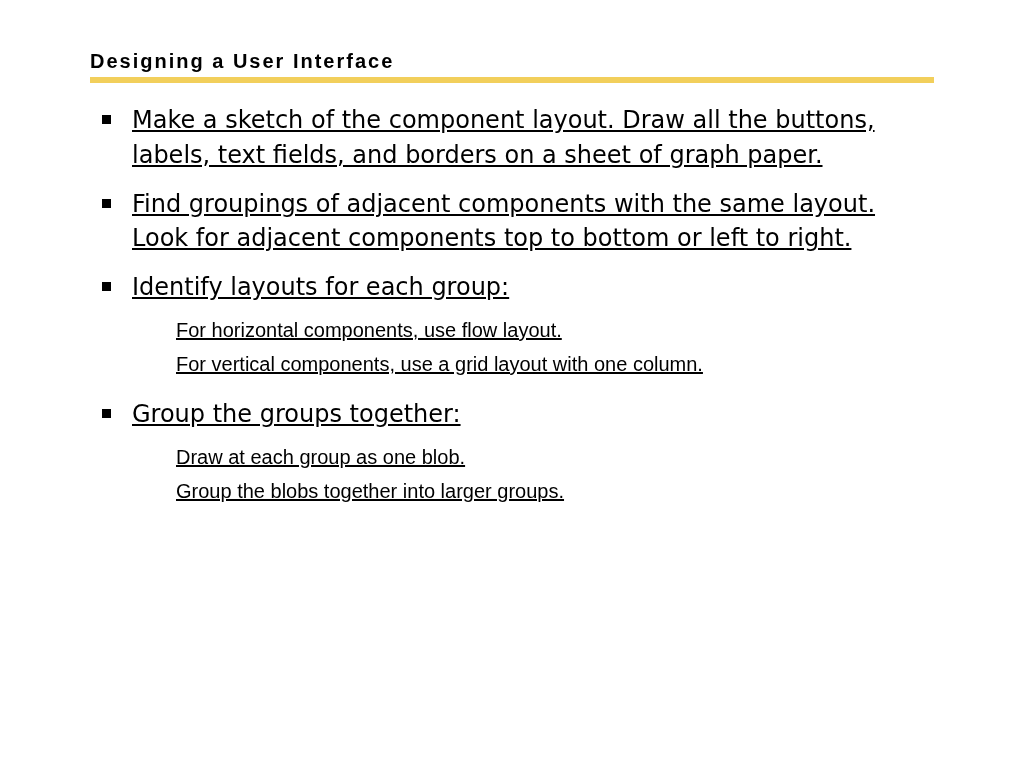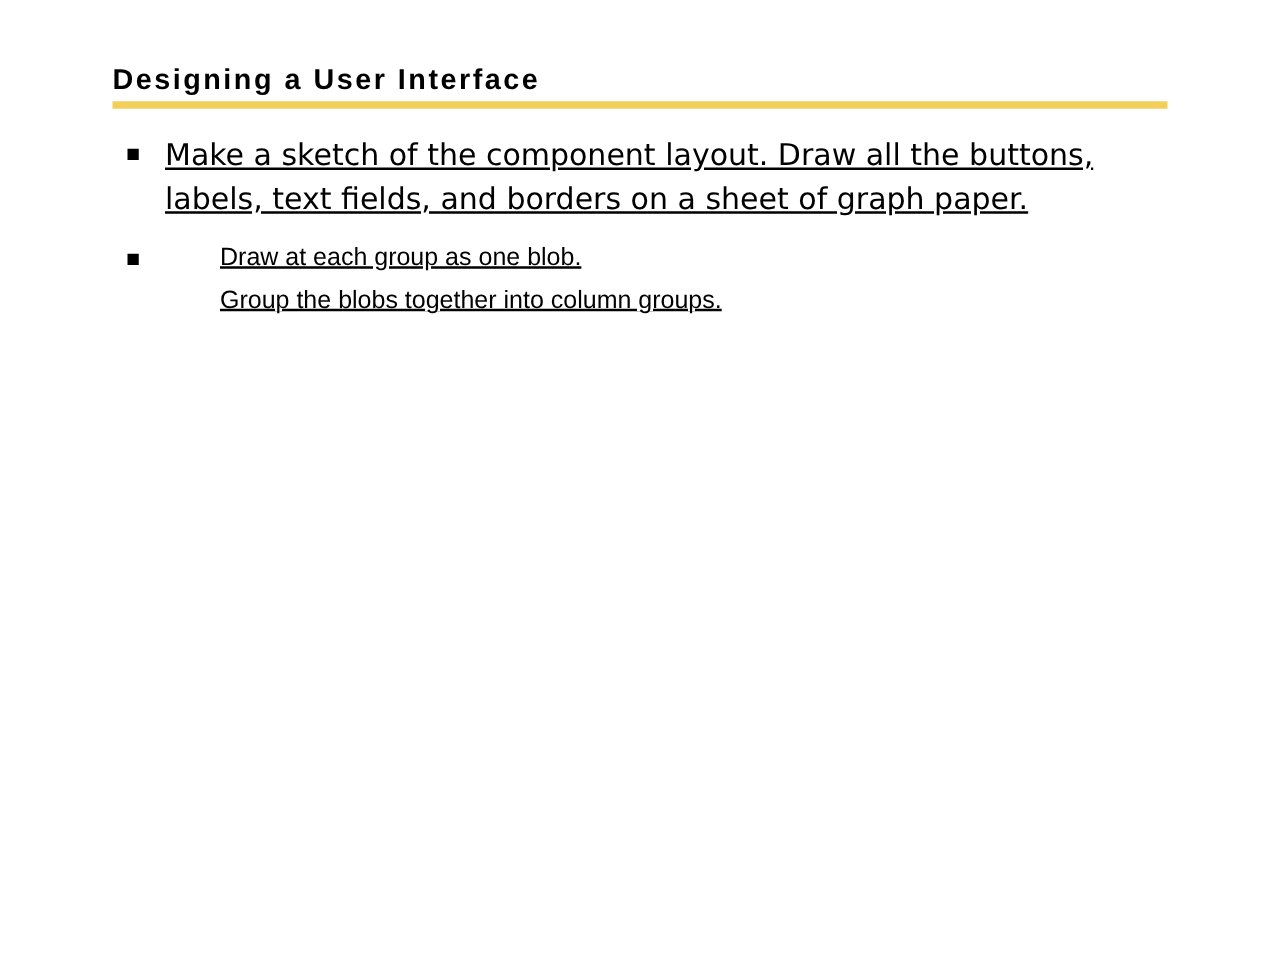--- a/index.html
+++ b/index.html
@@ -8,21 +8,21 @@
     width: 1024px;
     height: 768px;
     background: #ffffff;
     font-family: Verdana, Geneva, sans-serif;
     color: #000000;
   }
   .slide {
     padding: 50px 90px 0 90px;
   }
   .title {
-    font-size: 23px;
+    font-size: 20px;
     font-weight: bold;
     letter-spacing: 2px;
     margin: 0 0 4px 0;
   }
   .rule {
     height: 6px;
     background: #f2cf5b;
     width: 100%;
     margin-bottom: 20px;
   }
@@ -65,23 +65,34 @@
 <div class="slide">
   <h1 class="title">Designing a User Interface</h1>
   <div class="rule"></div>
 
   <div class="bullets">
 
     <div class="bullet">
       <span>Make a sketch of the component layout. Draw all the buttons, labels, text fields, and borders on a sheet of graph paper.</span>
     </div>
 
-
+    <div class="bullet">
+      <span>Find groupings of adjacent components with the same layout. Look for adjacent components top to bottom or left to  right.</span>
+    </div>
 
     <div class="bullet">
+      <span>Identify layouts for each group:</span>
+      <div class="sub">
+        <div class="sub-line">For horizontal components, use flow layout.</div>
+        <div class="sub-line">For vertical components, use a grid layout with one column.</div>
+      </div>
+    </div>
+
+    <div class="bullet">
+      <span>Group the groups together:</span>
       <div class="sub">
         <div class="sub-line">Draw at each group as one blob.</div>
-        <div class="sub-line">Group the blobs together into column groups.</div>
+        <div class="sub-line">Group the blobs together into larger groups.</div>
       </div>
     </div>
 
   </div>
 </div>
 
 </body></html>

